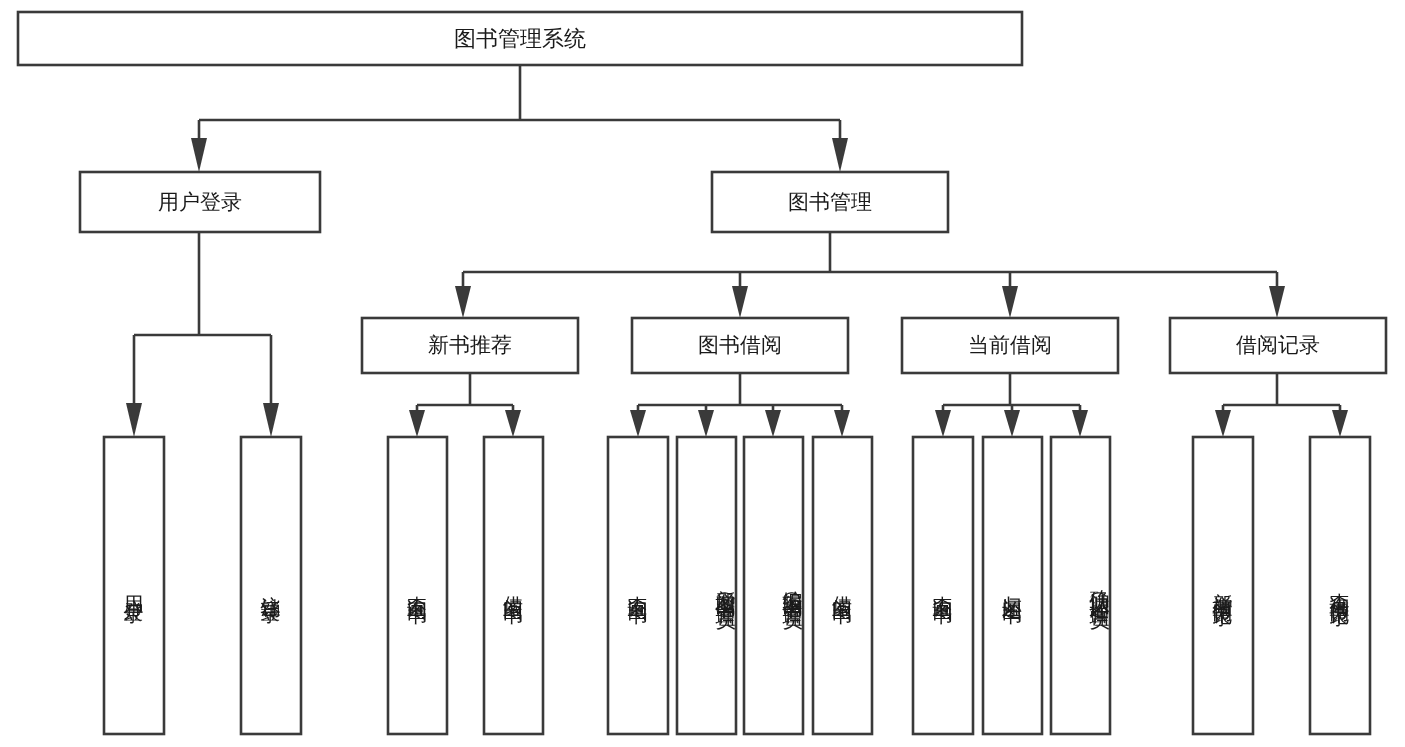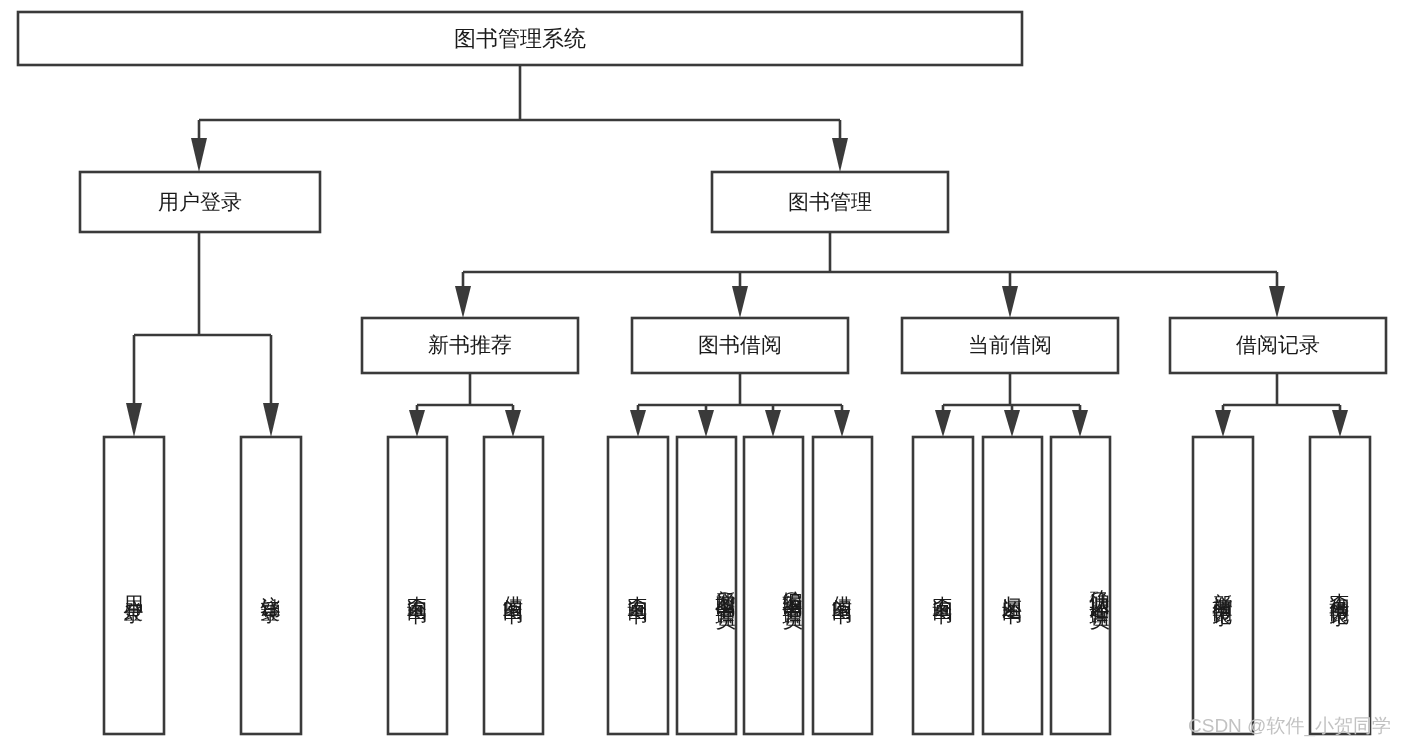--- a/index.html
+++ b/index.html
@@ -228,15 +228,14 @@
   <div class="leaf-label" style="left:744px; top:443px; width:59px; height:288px;">编辑图书（管理员）</div>
   <div class="leaf-label centered" style="left:813px; top:437px; width:59px; height:297px;">借阅图书</div>
 
   <div class="leaf-label centered" style="left:913px; top:437px; width:60px; height:297px;">查询图书</div>
   <div class="leaf-label centered" style="left:983px; top:437px; width:59px; height:297px;">归还图书</div>
   <div class="leaf-label" style="left:1051px; top:443px; width:59px; height:288px;">确认归还（管理员）</div>
 
   <div class="leaf-label centered" style="left:1193px; top:437px; width:60px; height:297px;">新增借阅记录</div>
   <div class="leaf-label centered" style="left:1310px; top:437px; width:60px; height:297px;">查询借阅记录</div>
 
-  <div class="watermark">CSDN @软件_小贺同学</div>
 
 </div>
 
 </body></html>

